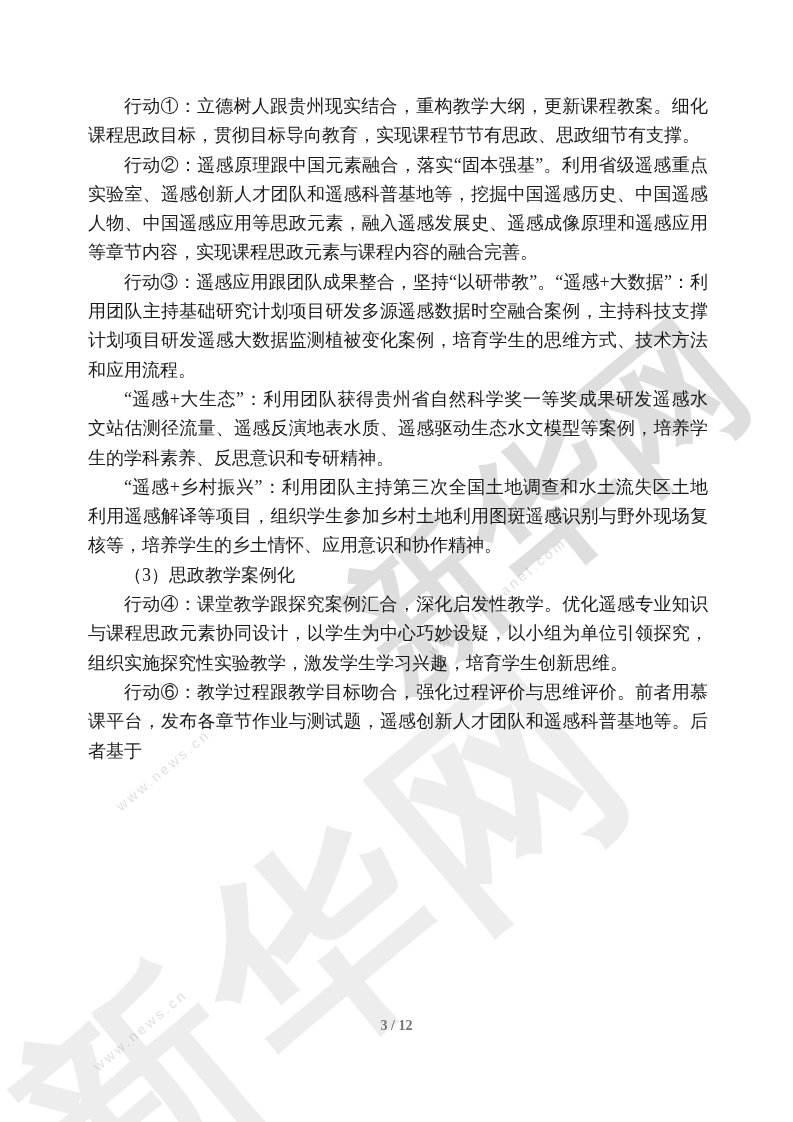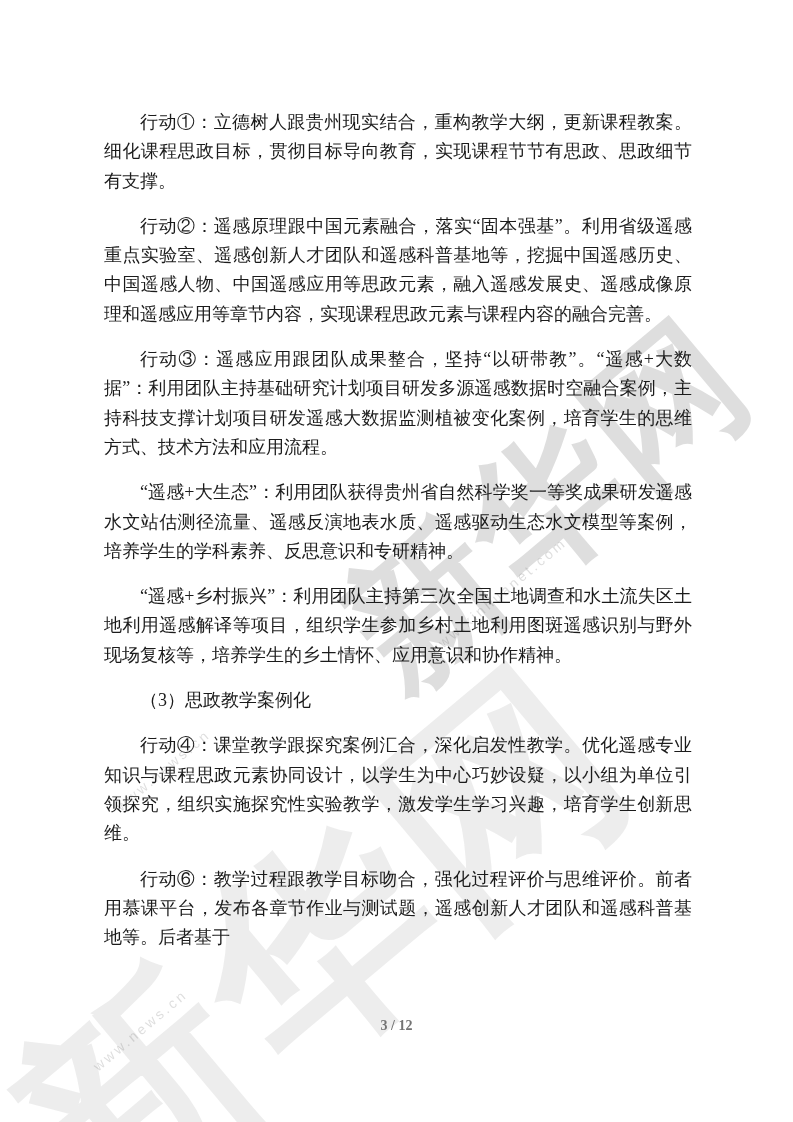--- a/index.html
+++ b/index.html
@@ -65,21 +65,21 @@
     z-index: 1;
     left: 88px;
     top: 92px;
     width: 620px;
     color: #1b1b1b;
     font-size: 18px;
     line-height: 29.3px;
     text-align: justify;
   }
   .para {
-    margin: 16px;
+    margin: 0;
     padding: 0;
     text-indent: 2em;
   }
   
   .footer {
     position: absolute;
     z-index: 1;
     left: 0;
     right: 0;
     top: 1018px;

